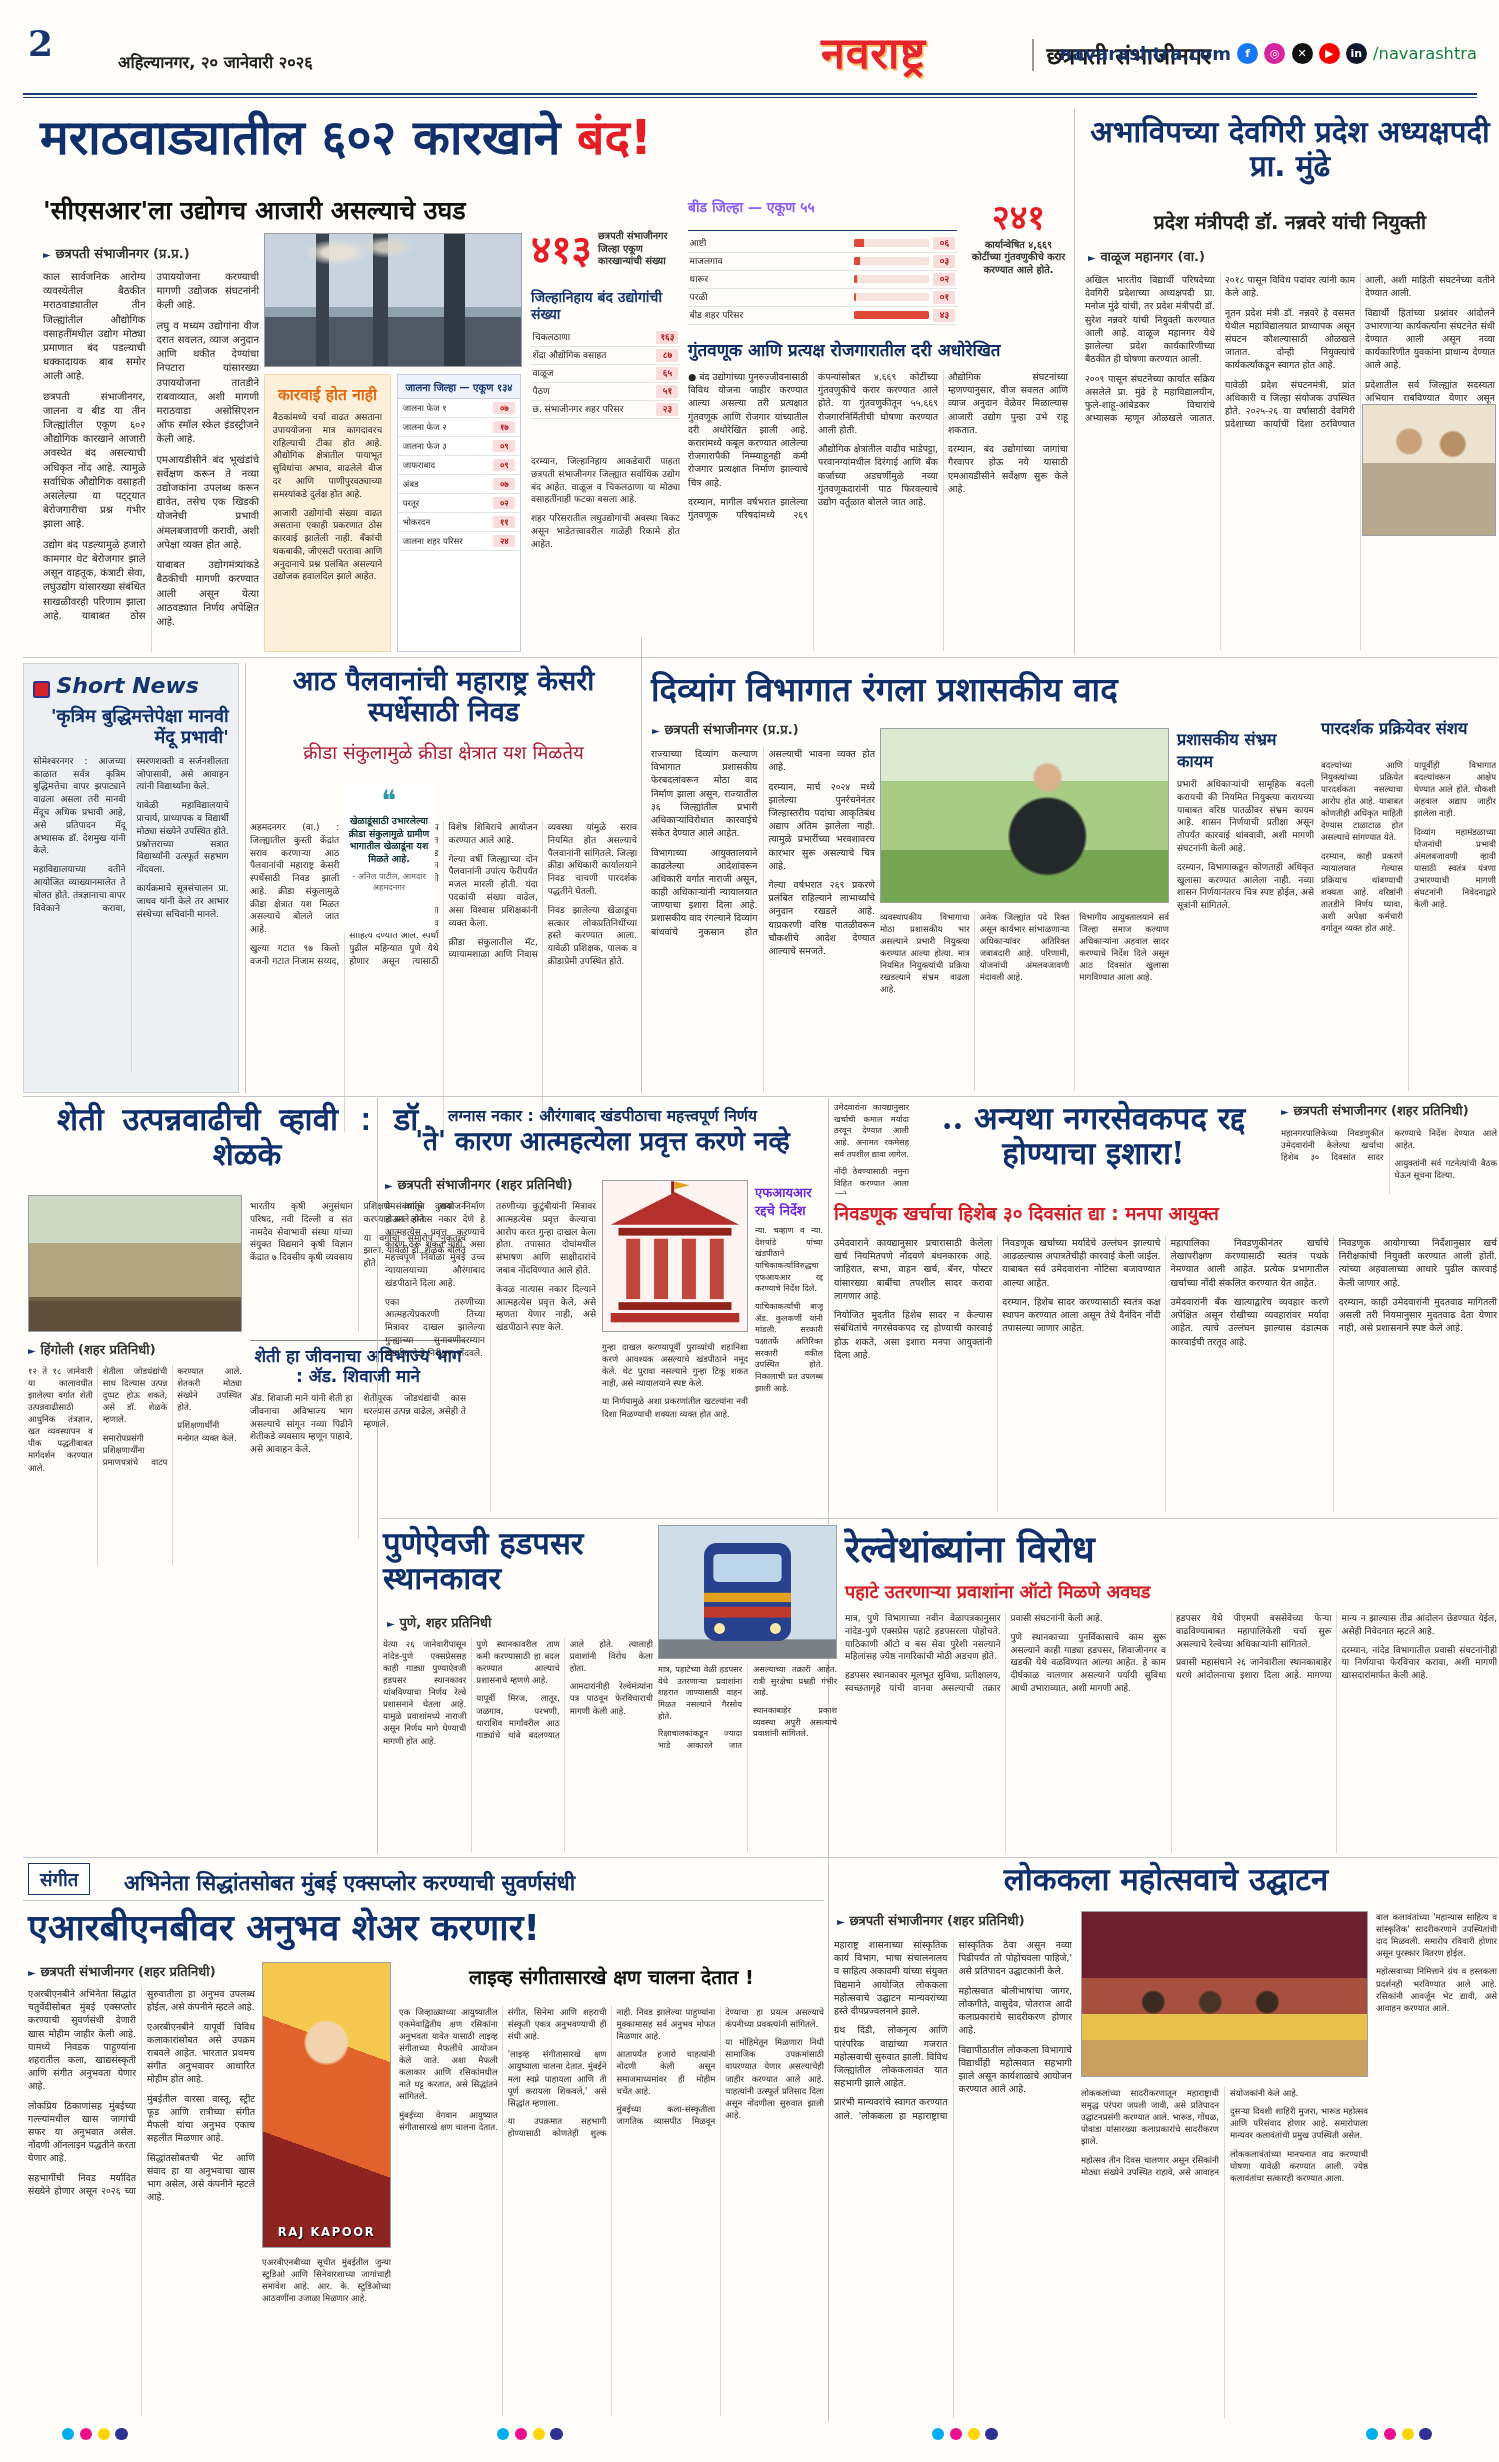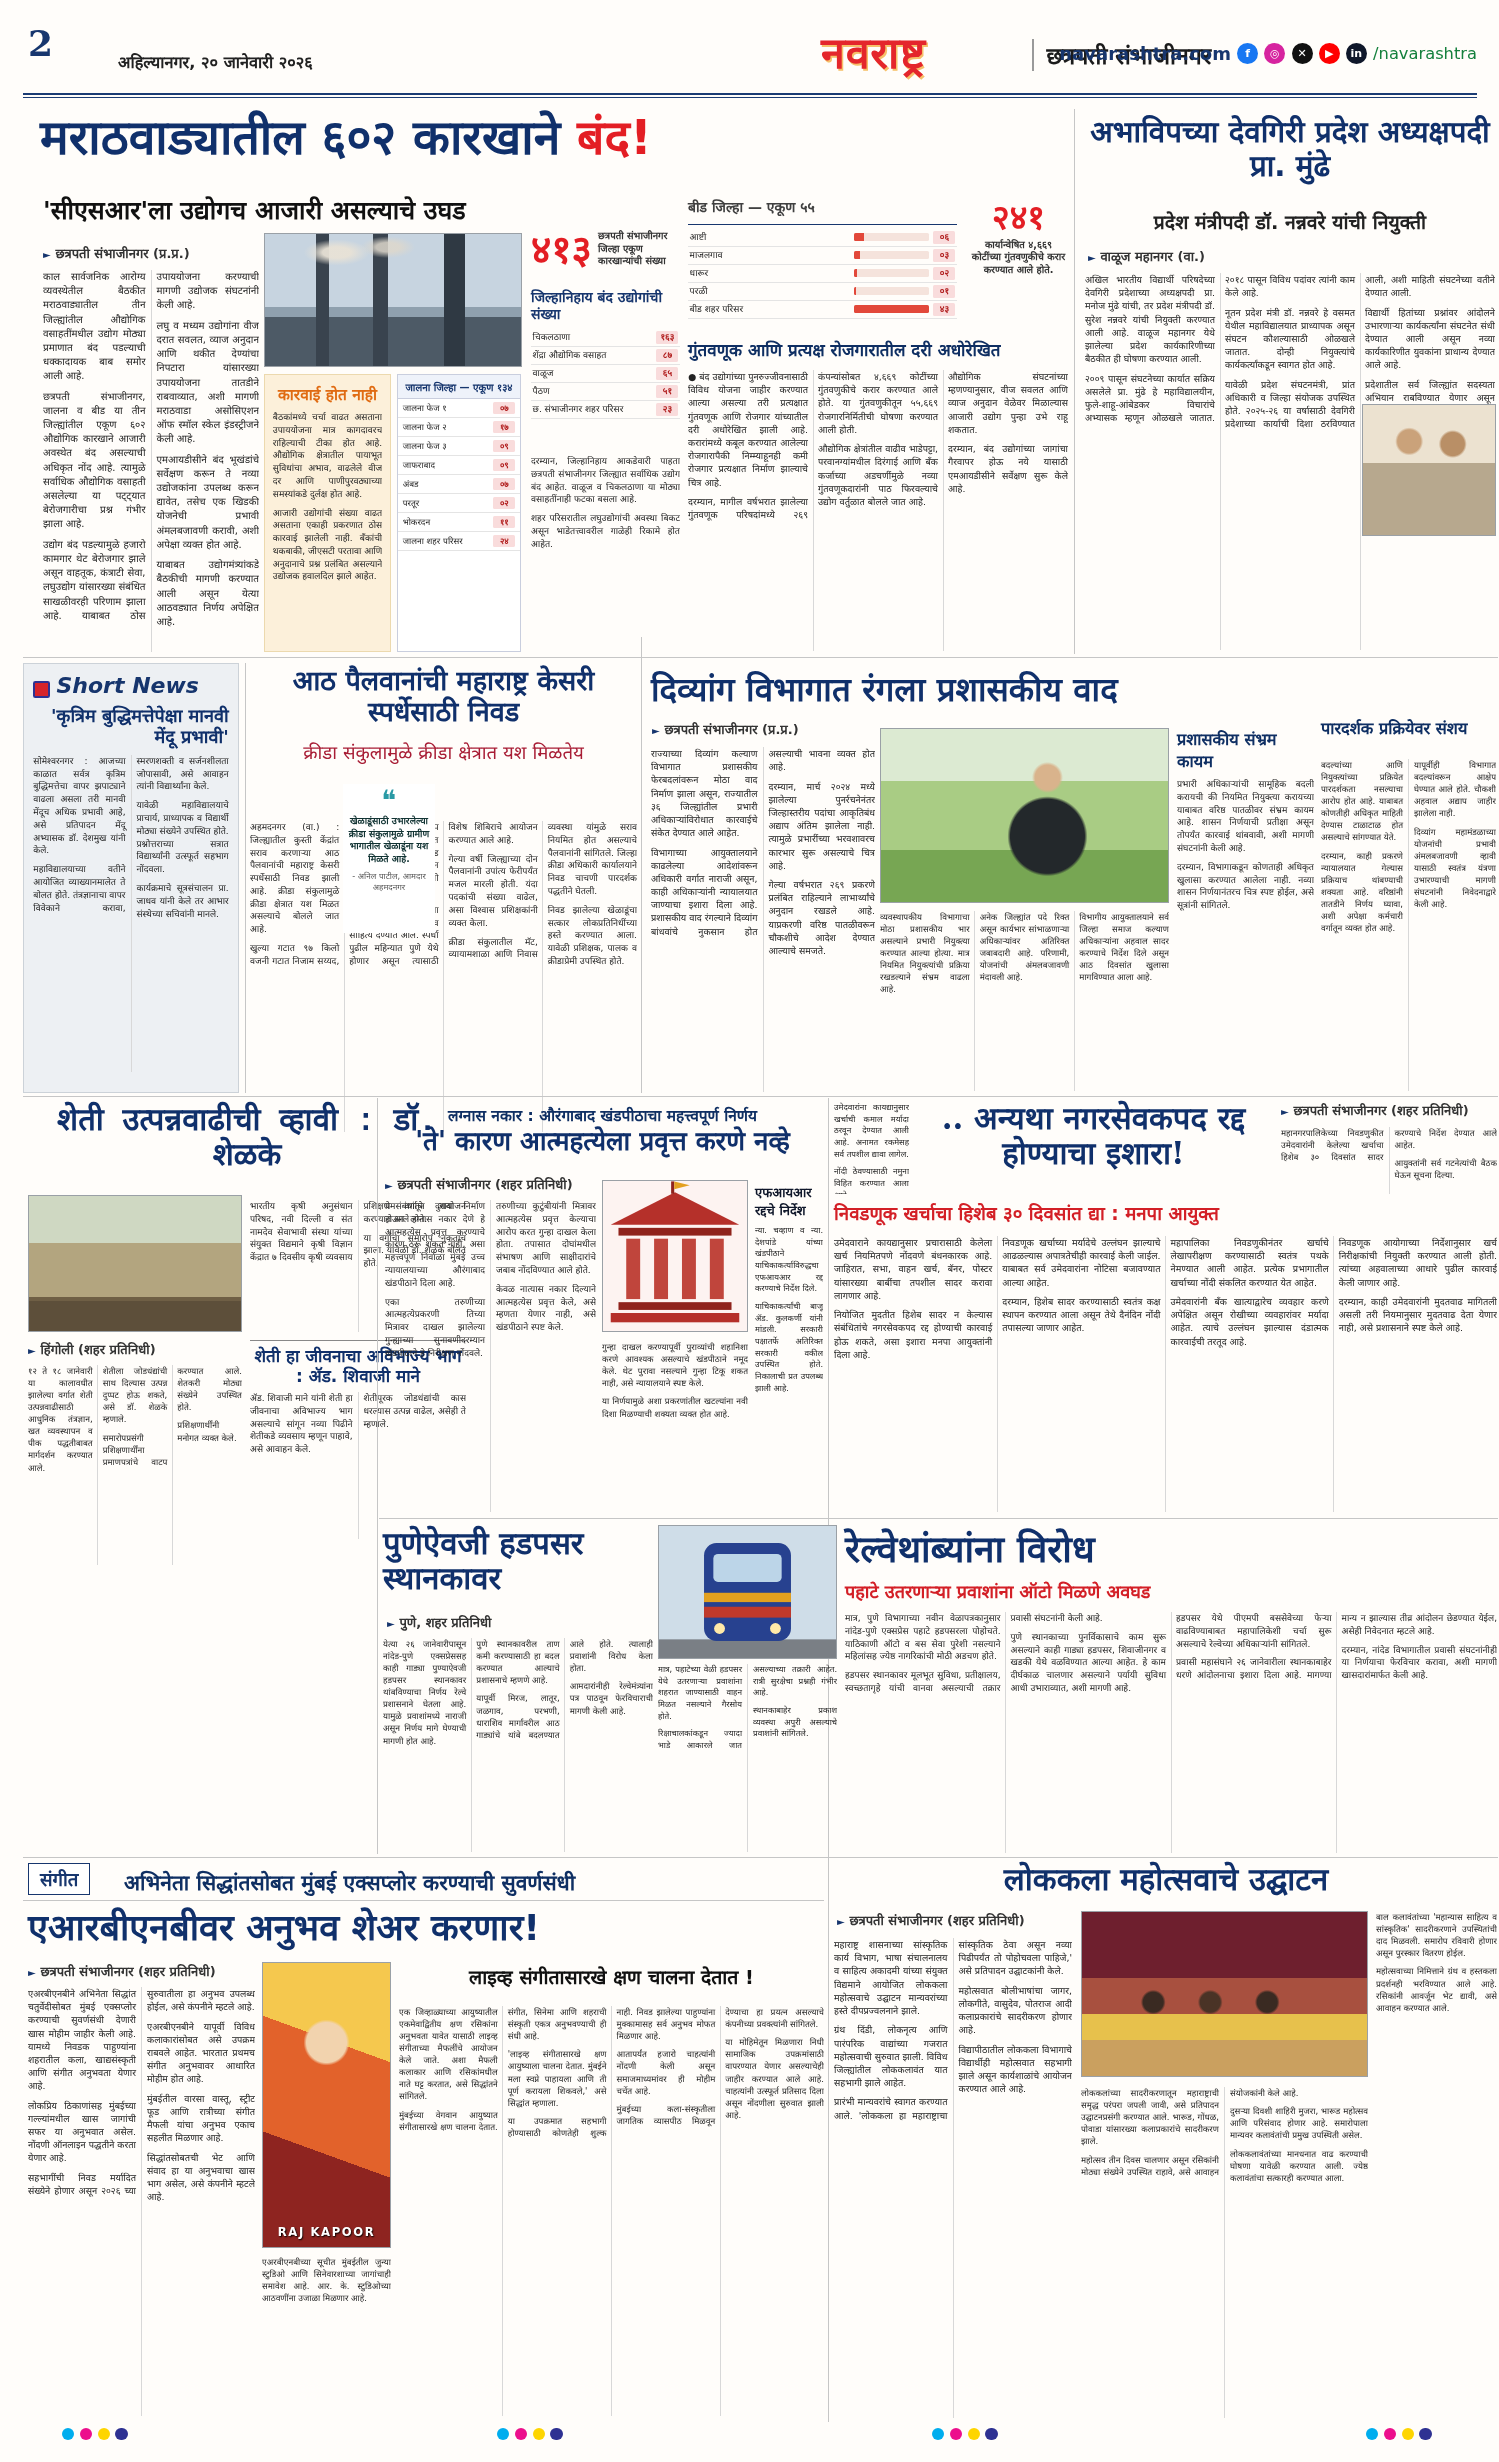--- a/index.html
+++ b/index.html
@@ -22,21 +22,21 @@
 .pagenum{font-family:"DejaVu Serif","Liberation Serif",serif;font-size:36px;font-weight:bold;color:#17366e}
 .masthead{font-size:43px;font-weight:800;color:#e4262c;text-shadow:1.6px 1.6px 0 #f6c06a;letter-spacing:0.8px}
 .edition{font-size:23px;font-weight:700;color:#1b1b1b;border-left:2.3px solid #9a9a9a;padding-left:12.4px}
 .webbar{display:flex;align-items:center;gap:6.2px}
 .weburl{font-size:18px;font-weight:bold;color:#17366e}
 .handle{font-size:16.3px;color:#15803d}
 .sicon{display:inline-flex;width:21px;height:21px;border-radius:50%;color:#fff;font-size:11px;font-weight:bold;align-items:center;justify-content:center}
 .headrule{border-top:2.3px solid #1b3c74;border-bottom:0.8px solid #1b3c74;height:4.7px}
 .statnum{font-weight:800;color:#e31e24;line-height:1}
 .statcap{font-size:9.7px;font-weight:bold;color:#333;line-height:1.3}
-.chartbox .chead{font-size:14px;font-weight:800;color:#404040;border-bottom:1.6px solid #17366e;padding-bottom:8px;margin-bottom:3.9px}
+.chartbox .chead{font-size:14px;font-weight:800;color:#8b5cf6;border-bottom:1.6px solid #17366e;padding-bottom:14px;margin-bottom:3.9px}
 .crow{display:flex;align-items:center;gap:4.7px;padding:2.3px 1.6px;border-bottom:0.8px solid #e4e4e4;font-size:9px;line-height:1.2}
 .clabel{flex:1}
 .cbar{flex:0 0 75px;height:7.8px;background:#f5e3dc;border-radius:1.6px;overflow:hidden}
 .cfill{display:block;height:100%;background:#e2483a}
 .cval{min-width:22px;text-align:center;font-weight:bold;color:#b01c1c;background:#f9dcdc;padding:0.8px 3.1px;border-radius:1.6px}
 .actbox{background:#fcf0da;border:0.8px solid #ecd9ae;padding:7.8px}
 .actbox .atitle{font-size:15.5px;font-weight:800;color:#e06b12;text-align:center;margin-bottom:6.2px}
 .jbox{border:0.8px solid #c9cede;background:#fff}
 .jbox .jhead{background:#eef2fa;color:#17366e;font-weight:800;font-size:10px;text-align:center;padding:4.7px 3.1px;border-bottom:0.8px solid #c9cede}
 .jbox .crow{padding:3.1px 4.7px;font-size:8.5px}
@@ -350,21 +350,21 @@
       <rect x="30" y="74" width="18" height="78" fill="#c0453c"></rect>
       <rect x="66" y="74" width="18" height="78" fill="#c0453c"></rect>
       <rect x="102" y="74" width="18" height="78" fill="#c0453c"></rect>
       <rect x="138" y="74" width="18" height="78" fill="#c0453c"></rect>
       <rect x="20" y="156" width="146" height="10" fill="#8f231c"></rect>
       <rect x="10" y="170" width="166" height="12" fill="#b5302a"></rect>
       <rect x="88" y="0" width="4" height="16" fill="#8f231c"></rect>
       <polygon points="92,0 112,5 92,10" fill="#e3a01f"></polygon>
     </svg>
   </div>
-  <div class="abs" style="left:755px;top:1183px;width:68px;font-size:13px;font-weight:800;color:#0f172a">एफआयआर रद्दचे निर्देश</div>
+  <div class="abs" style="left:755px;top:1183px;width:68px;font-size:13px;font-weight:800;color:#6d28d9">एफआयआर रद्दचे निर्देश</div>
   <div class="abs bt" style="left:755px;top:1225px;width:68px;height:287px;font-size:8.2px">
       <p class="para">न्या. चव्हाण व न्या. देशपांडे यांच्या खंडपीठाने याचिकाकर्त्याविरुद्धचा एफआयआर रद्द करण्याचे निर्देश दिले.</p>
       <p class="para">याचिकाकर्त्यांची बाजू ॲड. कुलकर्णी यांनी मांडली. सरकारी पक्षातर्फे अतिरिक्त सरकारी वकील उपस्थित होते. निकालाची प्रत उपलब्ध झाली आहे.</p>
     </div>
   <div class="abs bt" style="left:602px;top:1341px;width:146px;height:171px;font-size:8.5px">
       <p class="para">गुन्हा दाखल करण्यापूर्वी पुराव्यांची शहानिशा करणे आवश्यक असल्याचे खंडपीठाने नमूद केले. थेट पुरावा नसल्याने गुन्हा टिकू शकत नाही, असे न्यायालयाने स्पष्ट केले.</p>
       <p class="para">या निर्णयामुळे अशा प्रकरणांतील खटल्यांना नवी दिशा मिळण्याची शक्यता व्यक्त होत आहे.</p>
     </div>
 
   <div class="vline" style="left:828px;top:1098px;height:1324px"></div>

